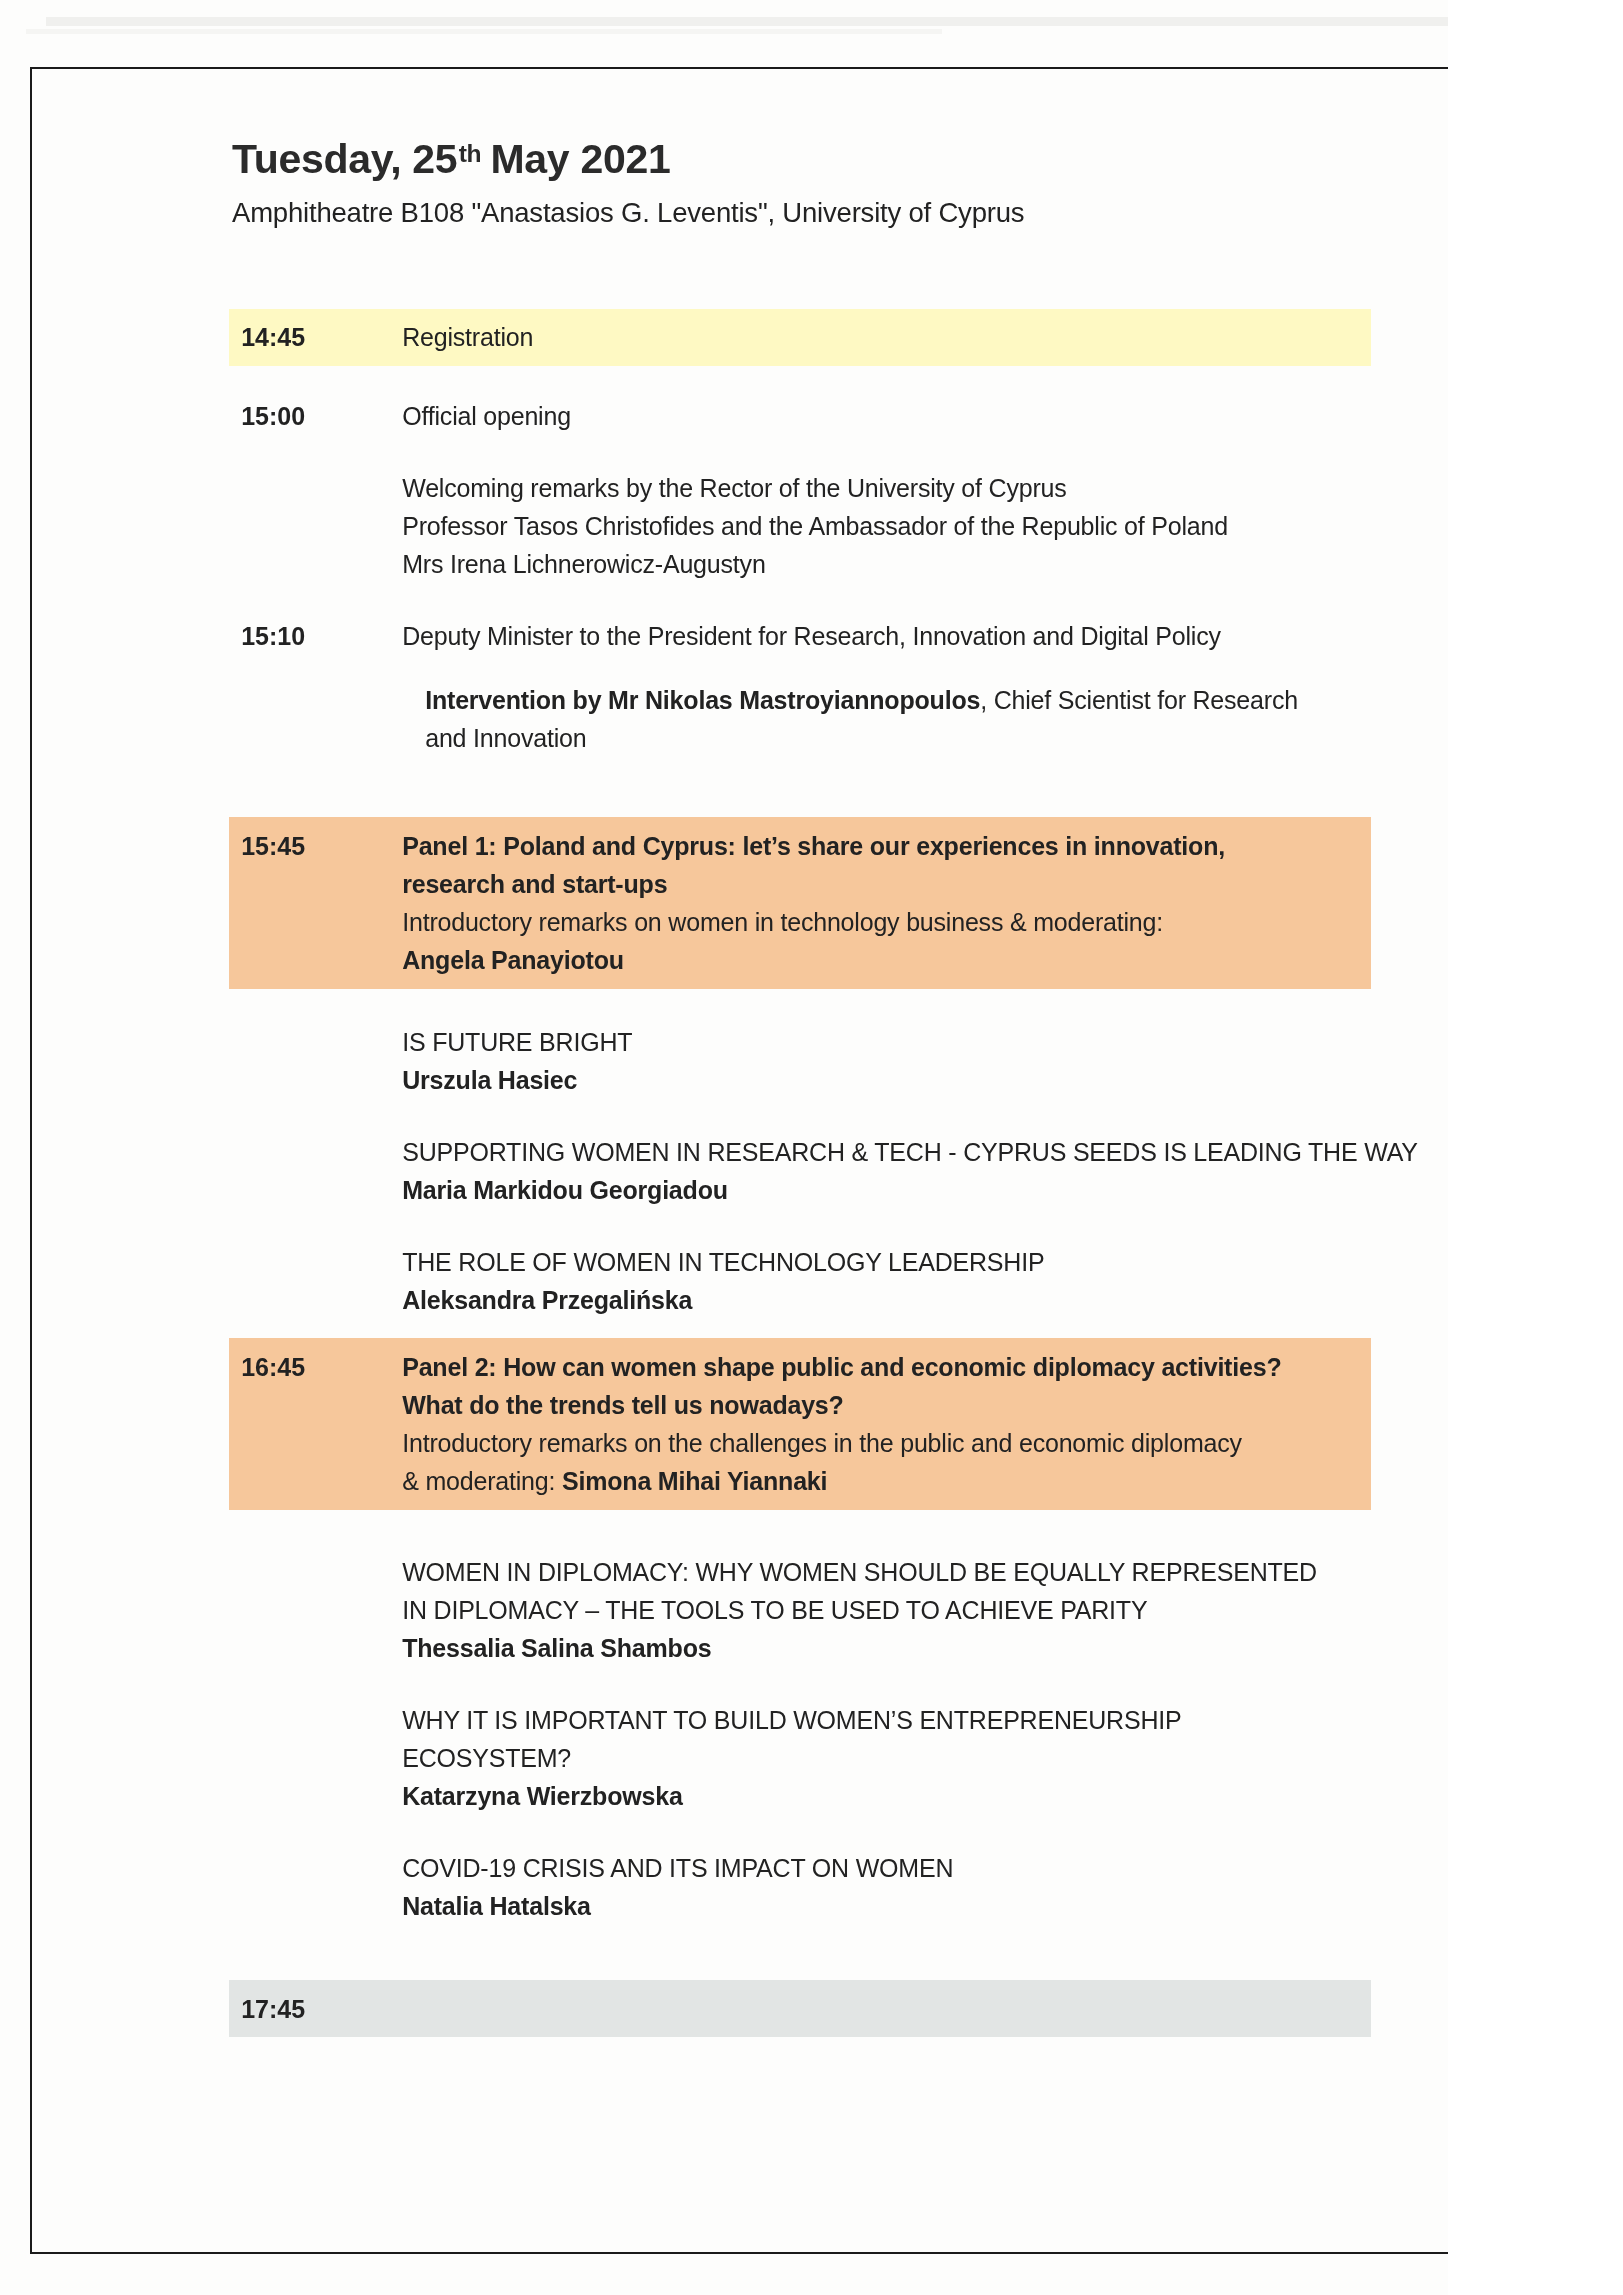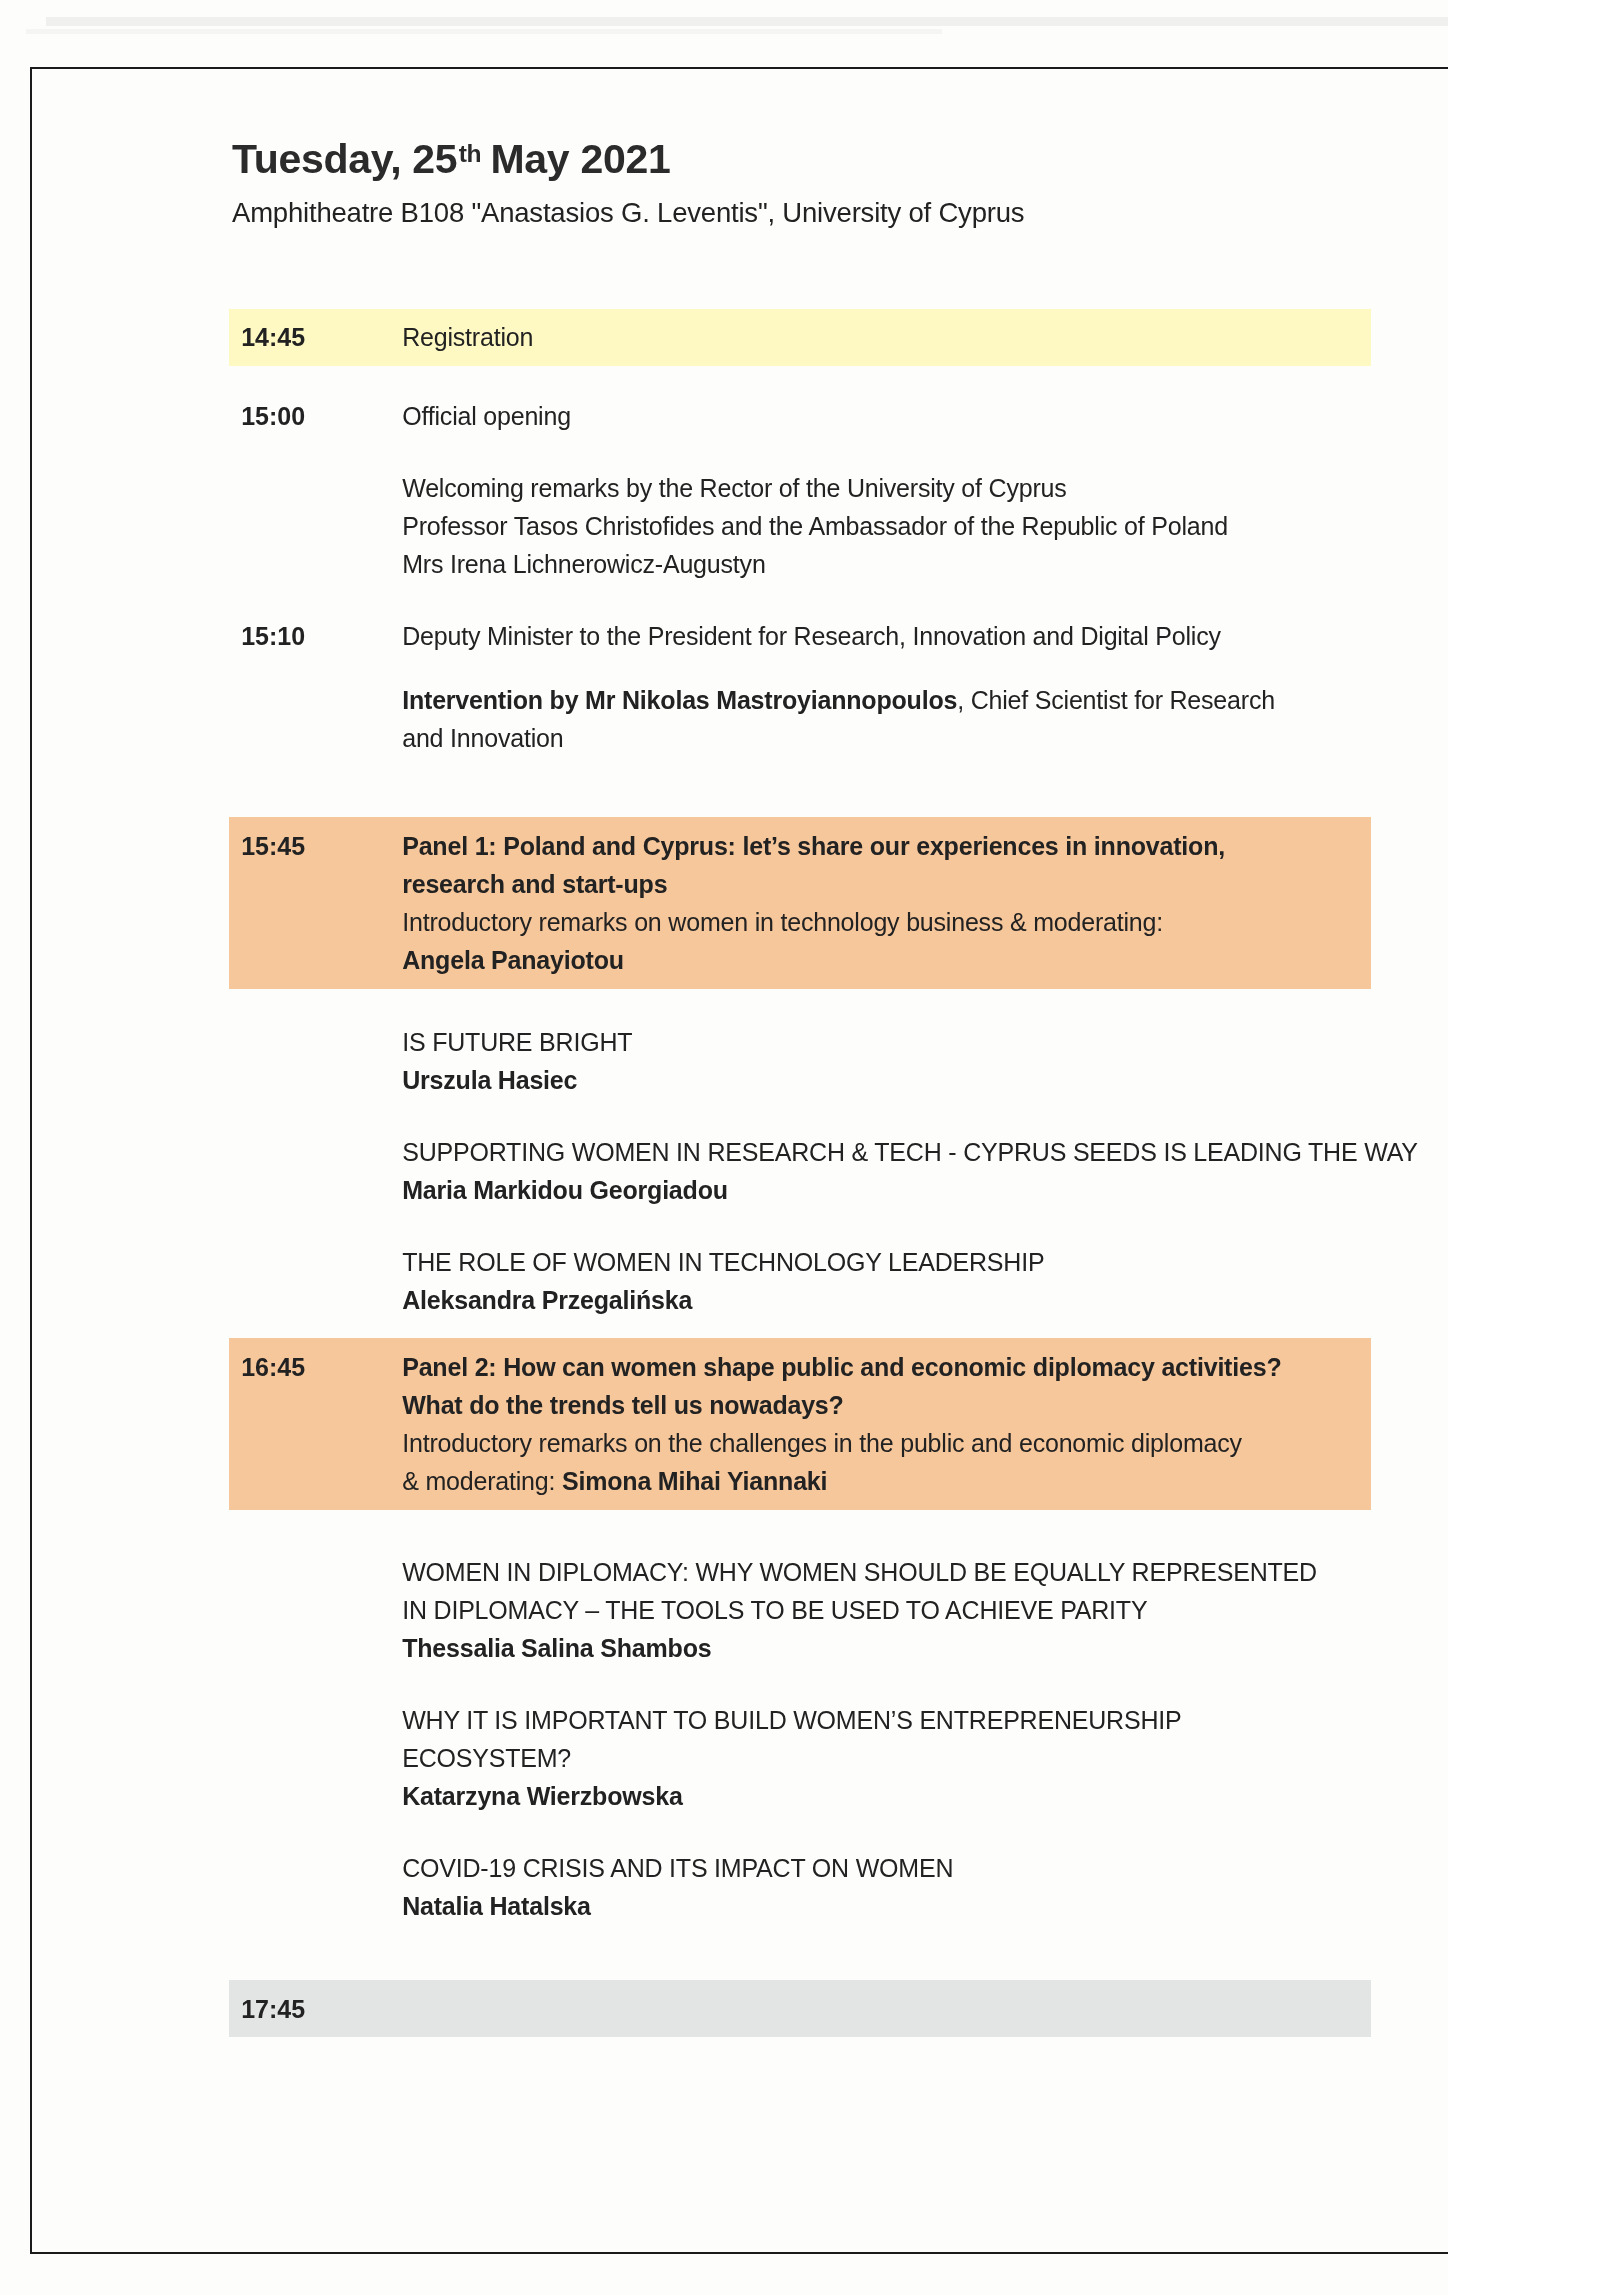--- a/index.html
+++ b/index.html
@@ -54,21 +54,21 @@
   .hl-gray { background:#fef9c3; }
   .hl-bluegray { background:#E2E5E4; }
 
   
   .mb-0 { margin-bottom:0; }
   .mb-30 { margin-bottom:19.6px; }
   .mb-40 { margin-bottom:26px; }
   .mb-48 { margin-bottom:31px; }
   .mb-66 { margin-bottom:43px; }
   .mb-84 { margin-bottom:55px; }
-  .mb-92 { margin-bottom:60px; }
+  .mb-92 { margin-bottom:60px;gap:23px; }
 </style>
 </head>
 <body>
 
 <div class="page">
   <div class="scan-streak-1"></div>
   <div class="scan-streak-2"></div>
   <div class="scan-line-right"></div>
   <div class="frame"></div>
 

